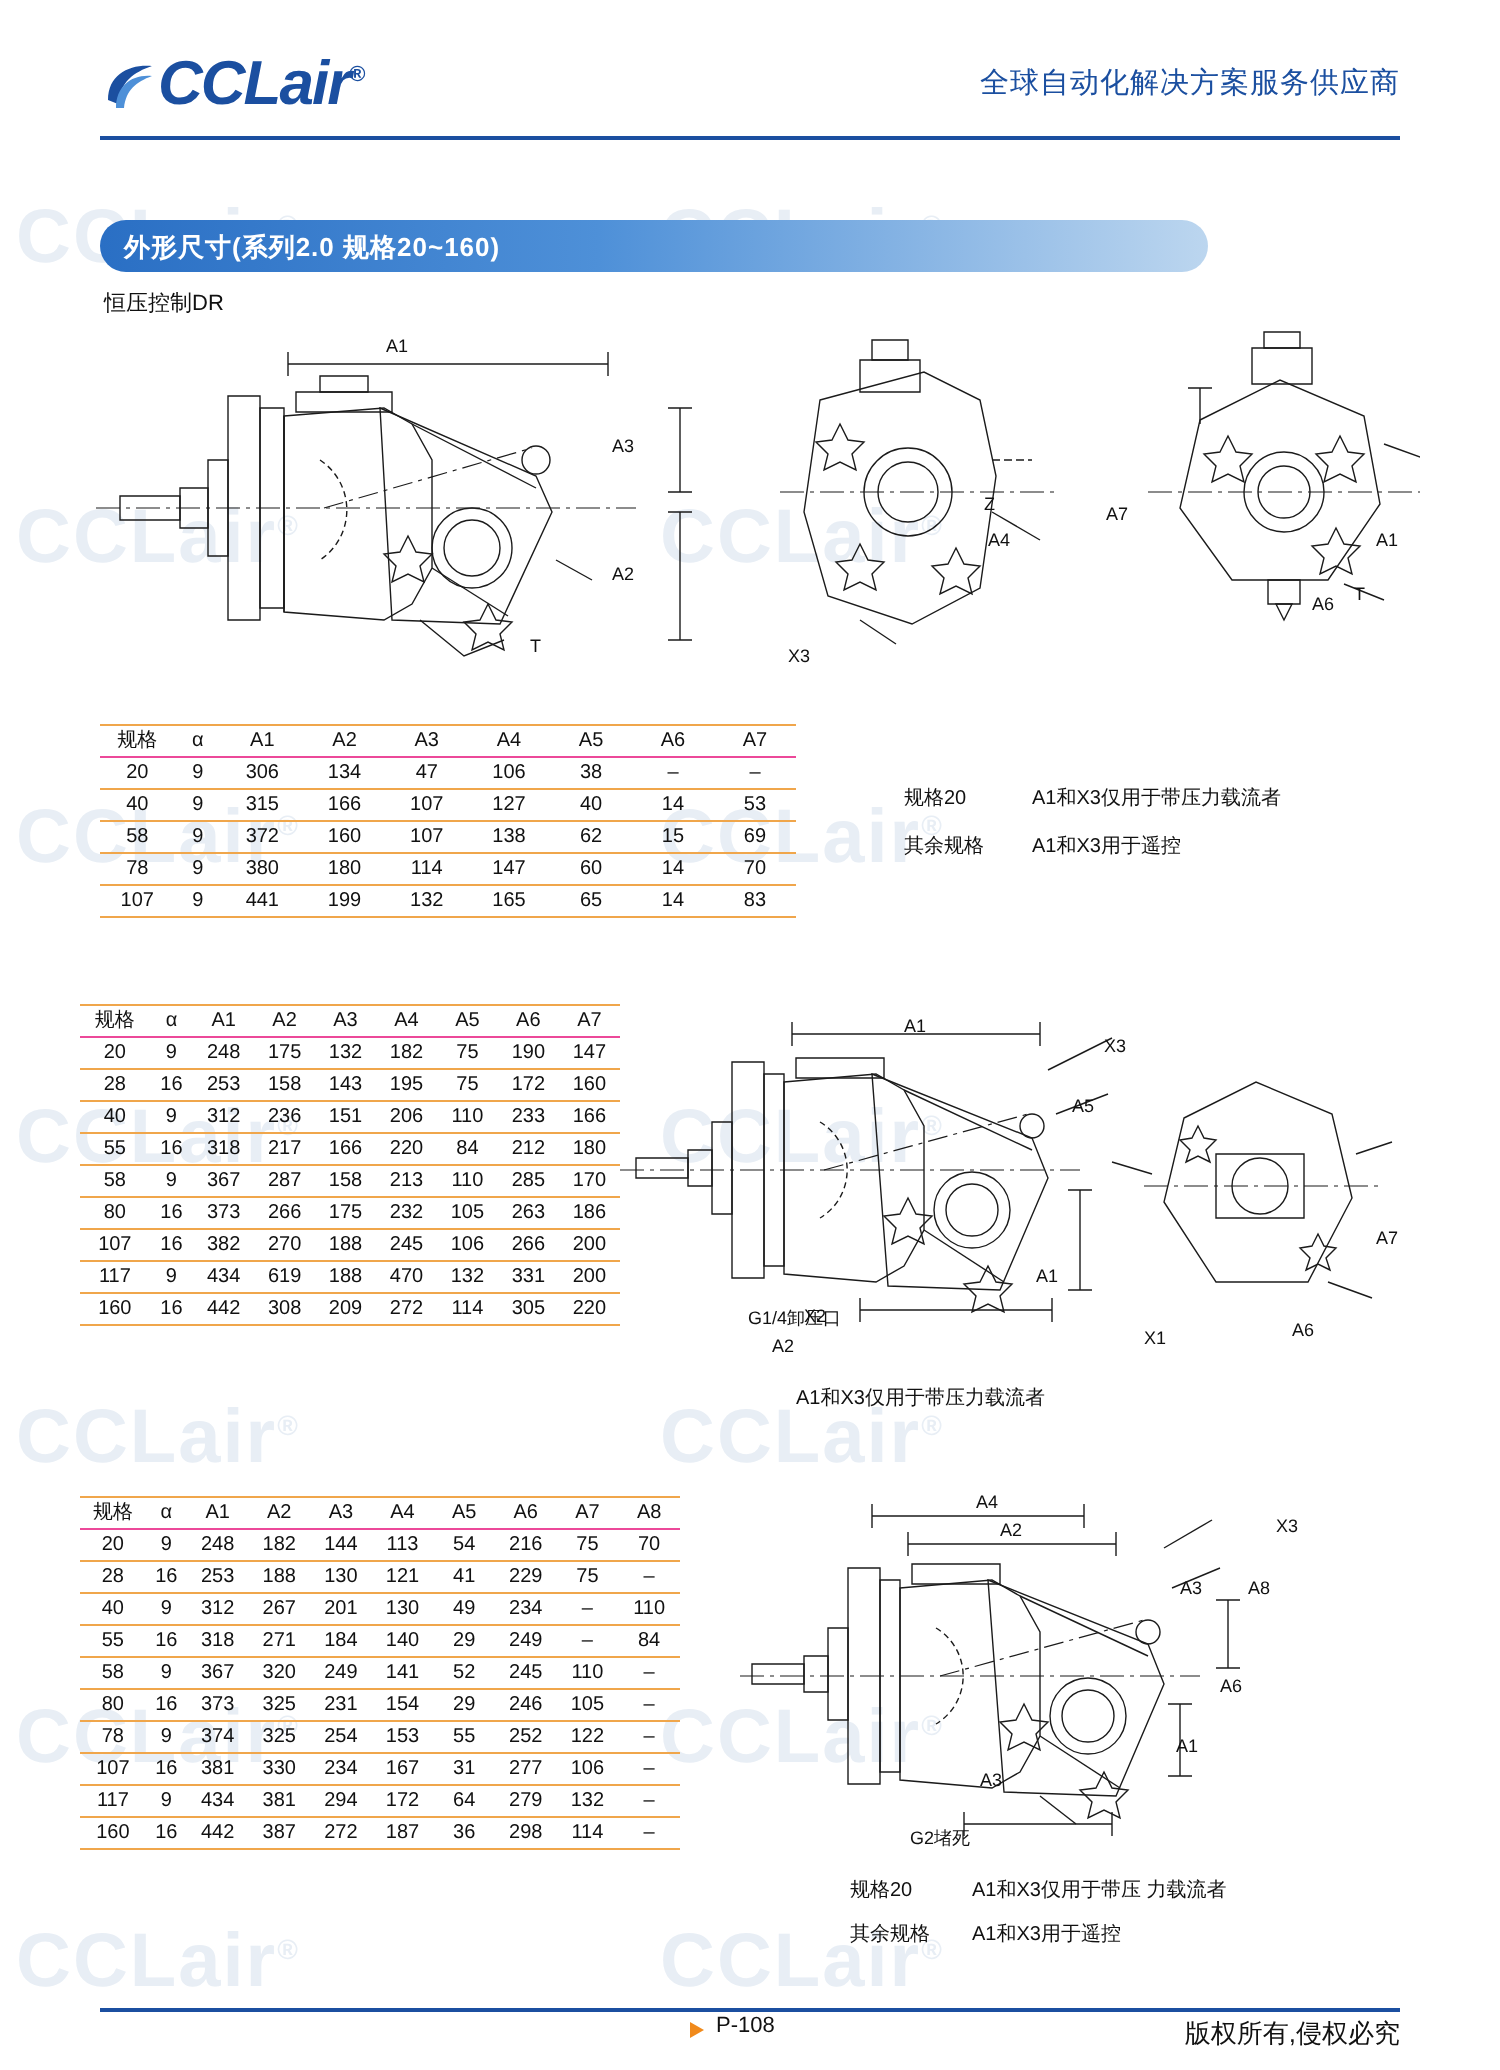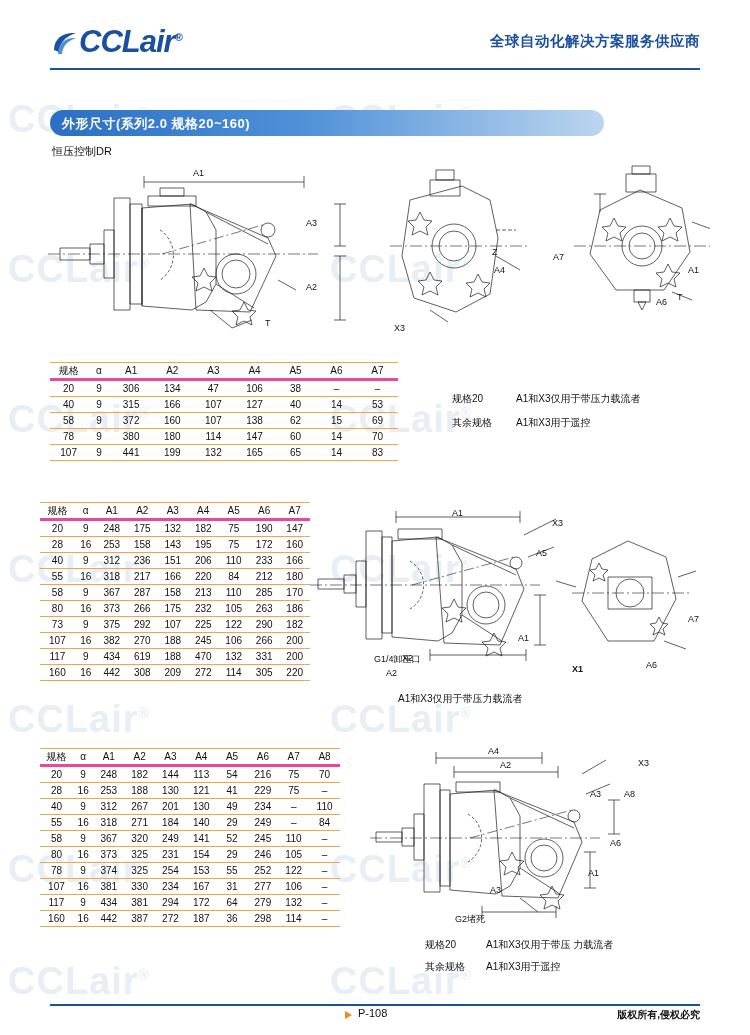--- a/index.html
+++ b/index.html
@@ -34,21 +34,21 @@
     position:absolute;left:52px;top:24px;
     font-size:31px;font-weight:bold;font-style:italic;
     color:#1b4fa0;letter-spacing:-1px;
   }
   .logo .swoosh{
     display:inline-block;width:26px;height:26px;position:relative;top:4px;margin-right:1px;
   }
   .logo .reg{font-size:11px;font-style:normal;vertical-align:super;}
   .header-slogan{
     position:absolute;right:50px;top:32px;
-    font-size:14.5px;font-weight:bold;color:#1b4fa0;
+    font-size:14.5px;font-weight:normal;color:#1b4fa0;
     letter-spacing:0.5px;
   }
   .header-rule{
     position:absolute;left:50px;top:68px;width:650px;height:2px;background:#1b4fa0;
   }
   
   .title-bar{
     position:absolute;left:50px;top:110px;width:554px;height:26px;
     background:linear-gradient(to right,#2a6fc4 0%,#4e90d8 45%,#bcd6ef 100%);
     z-index:3;
@@ -73,21 +73,21 @@
   }
   table.spec td,table.spec th{
     border-top:1px solid #f0a64b;
     border-bottom:1px solid #f0a64b;
     text-align:center;
     font-weight:normal;
     padding:0;
     height:15px;
     line-height:15px;
   }
-  table.spec tr.hdr td{border-top:1px solid #f0a64b;border-bottom:3px solid #ec4899;}
+  table.spec tr.hdr td{border-top:1px solid #f0a64b;border-bottom:1px solid #ec4899;}
   #table1{left:50px;top:362px;width:348px;}
   #table1 td:nth-child(1){width:38px;}
   #table1 td:nth-child(2){width:24px;}
   #table1 td{width:42px;}
   #table2{left:40px;top:502px;width:270px;}
   #table2 td{width:28px;}
   #table2 td:nth-child(1){width:32px;}
   #table2 td:nth-child(2){width:20px;}
   #table3{left:40px;top:748px;width:300px;}
   #table3 td{width:30px;}
@@ -107,21 +107,21 @@
     position:absolute;left:50px;top:1004px;width:650px;height:1.5px;background:#1b4fa0;z-index:3;
   }
   .page-num{
     position:absolute;left:358px;top:1007px;font-size:11px;color:#111;z-index:3;
   }
   .page-tri{
     position:absolute;left:345px;top:1011px;width:0;height:0;
     border-left:7px solid #f08a1c;border-top:4px solid transparent;border-bottom:4px solid transparent;z-index:3;
   }
   .copyright{
-    position:absolute;right:50px;top:1008px;font-size:10px;font-weight:bold;color:#111;z-index:3;
+    position:absolute;right:50px;top:1008px;font-size:13px;font-weight:normal;color:#111;z-index:3;
   }
   svg{display:block;}
 </style>
 </head>
 <body>
 
 <div class="wm" style="left:8px;top:98px;">CCLair<span class="r">®</span></div>
 <div class="wm" style="left:330px;top:98px;">CCLair<span class="r">®</span></div>
 <div class="wm" style="left:8px;top:248px;">CCLair<span class="r">®</span></div>
 <div class="wm" style="left:330px;top:248px;">CCLair<span class="r">®</span></div>
@@ -391,31 +391,20 @@
         <td>16</td>
         <td>373</td>
         <td>266</td>
         <td>175</td>
         <td>232</td>
         <td>105</td>
         <td>263</td>
         <td>186</td>
       </tr>
       <tr>
-        <td>73</td>
-        <td>9</td>
-        <td>375</td>
-        <td>292</td>
-        <td>107</td>
-        <td>225</td>
-        <td>122</td>
-        <td>290</td>
-        <td>182</td>
-      </tr>
-      <tr>
         <td>107</td>
         <td>16</td>
         <td>382</td>
         <td>270</td>
         <td>188</td>
         <td>245</td>
         <td>106</td>
         <td>266</td>
         <td>200</td>
       </tr>
@@ -485,21 +474,21 @@
   </g>
 </svg>
 </div>
 <div class="dwg-label" style="left:452px;top:508px;">A1</div>
 <div class="dwg-label" style="left:552px;top:518px;">X3</div>
 <div class="dwg-label" style="left:536px;top:548px;">A5</div>
 <div class="dwg-label" style="left:518px;top:633px;">A1</div>
 <div class="dwg-label" style="left:386px;top:668px;">A2</div>
 <div class="dwg-label" style="left:688px;top:614px;">A7</div>
 <div class="dwg-label" style="left:646px;top:660px;">A6</div>
-<div class="dwg-label" style="left:572px;top:664px;font-weight:bold;">X1</div>
+<div class="dwg-label" style="left:572px;top:664px;">X1</div>
 <div class="dwg-label" style="left:366px;top:653px;margin-left:36px;">X2</div>
 <div class="dwg-label" style="left:374px;top:653px;">G1/4卸压口</div>
 <div class="note" style="left:398px;top:692px;">A1和X3仅用于带压力载流者</div>
 
 <table class="spec" id="table3">
   <tbody id="t3body">
       <tr class="hdr">
         <td>规格</td>
         <td>α</td>
         <td>A1</td>

